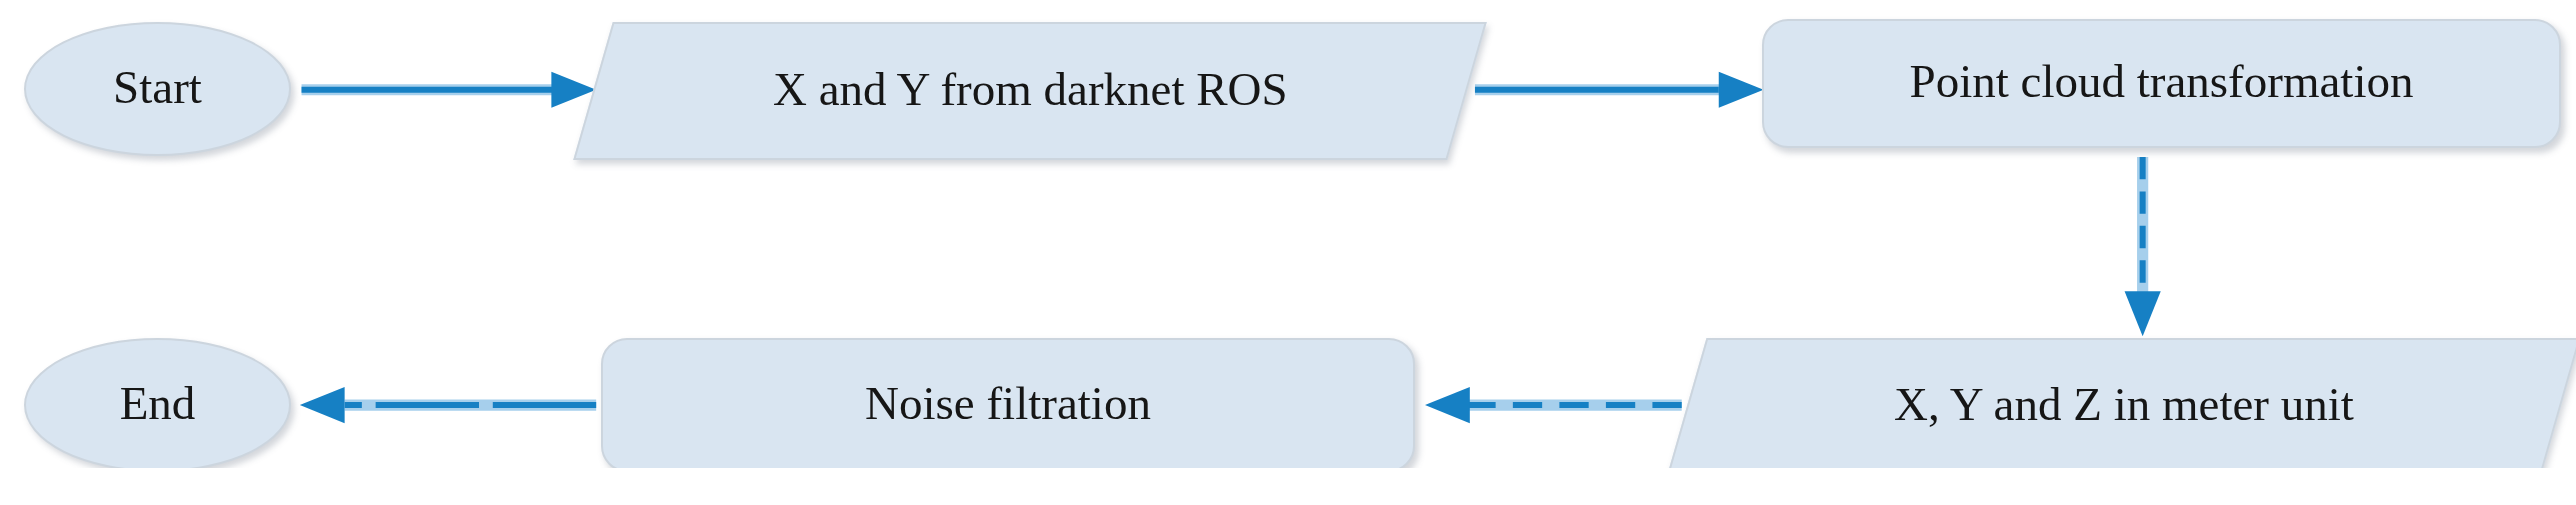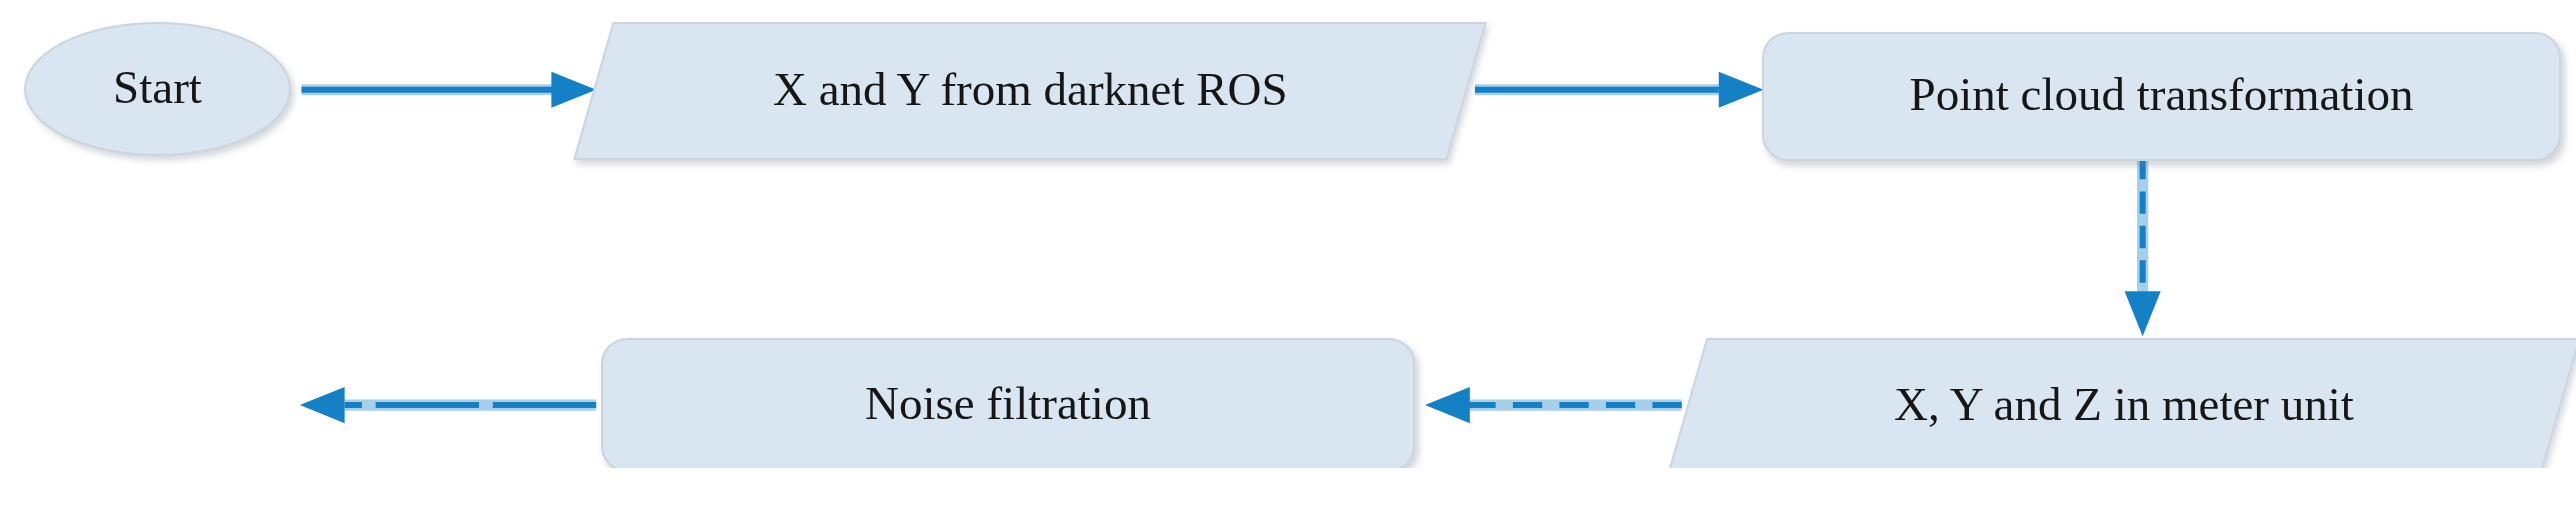--- a/index.html
+++ b/index.html
@@ -52,21 +52,21 @@
     line-height: 1;
     text-align: center;
   }
   .node .label { display: block; padding-bottom: 3.4px; }
   .shape-ellipse { border-radius: 50%; }
   .shape-rrect { border-radius: 26px; }
   .shape-para { transform: skewX(-16deg); }
   .shape-para .label { transform: skewX(16deg); }
   #n-start    { left: 24px;   top: 22.4px;  width: 267px;  height: 134px; }
   #n-darknet  { left: 593px;  top: 21.5px;  width: 874px; height: 138px; }
-  #n-transform{ left: 1762px; top: 32px;  width: 799px;  height: 129px; align-items: center; }
+  #n-transform{ left: 1762px; top: 19px;  width: 799px;  height: 129px; align-items: center; }
   #n-meters   { left: 1687px; top: 338px; width: 874px; height: 136px; }
   #n-noise    { left: 601px;  top: 338px; width: 814px;  height: 134px; align-items: center; }
   #n-end      { left: 24px;   top: 338px; width: 267px;  height: 134px; }
 </style>
 </head>
 <body>
 
 <div class="canvas">
 
   <svg class="edges-layer" viewBox="0 0 2990 587" xmlns="http://www.w3.org/2000/svg">
@@ -105,15 +105,18 @@
   </div>
 
   <div id="n-meters" class="node shape-para">
     <span class="label">X, Y and Z in meter unit</span>
   </div>
 
   <div id="n-noise" class="node shape-rrect">
     <span class="label">Noise filtration</span>
   </div>
 
+  <div id="n-end" class="node shape-ellipse">
+    <span class="label">End</span>
+  </div>
 
 </div>
 
 
 </body></html>

